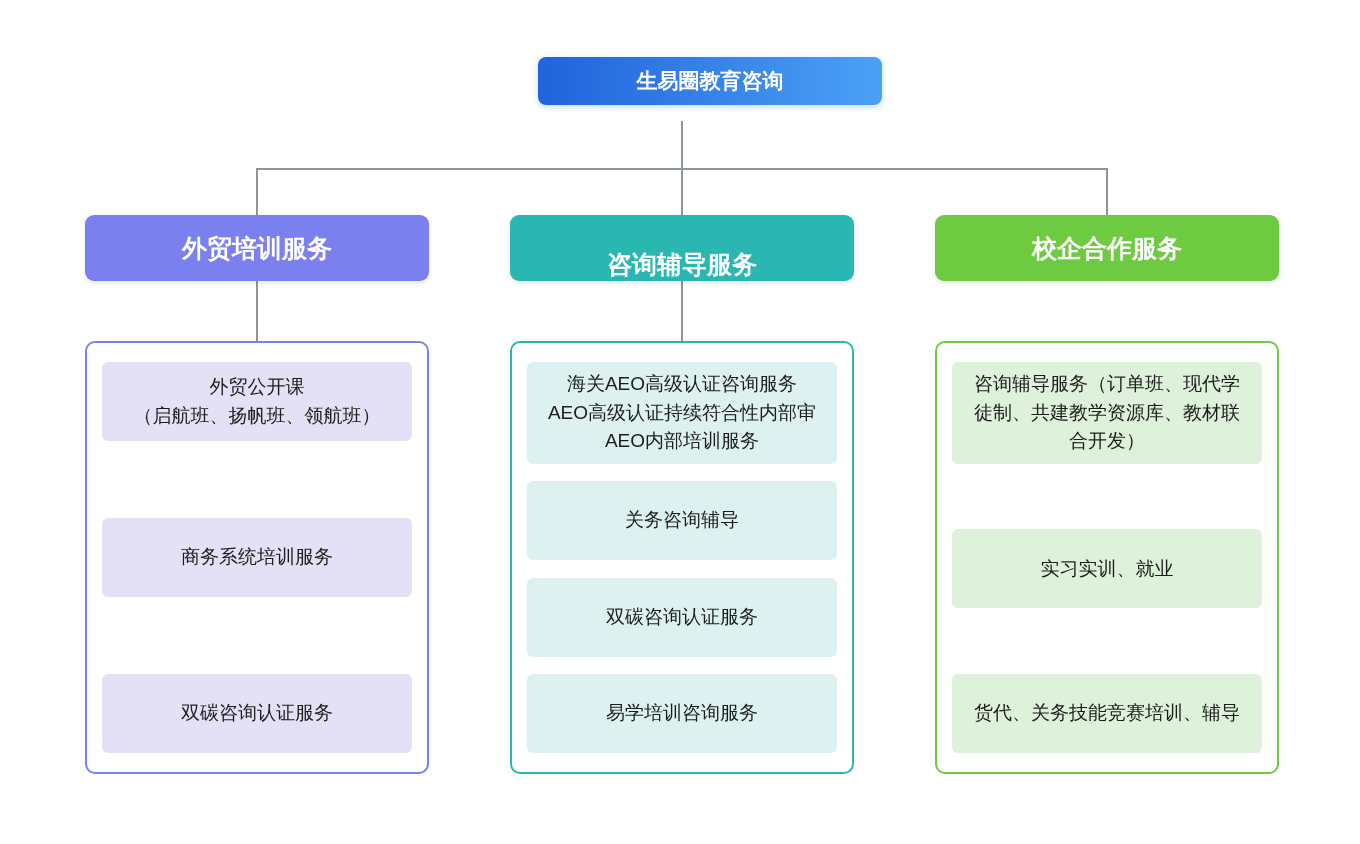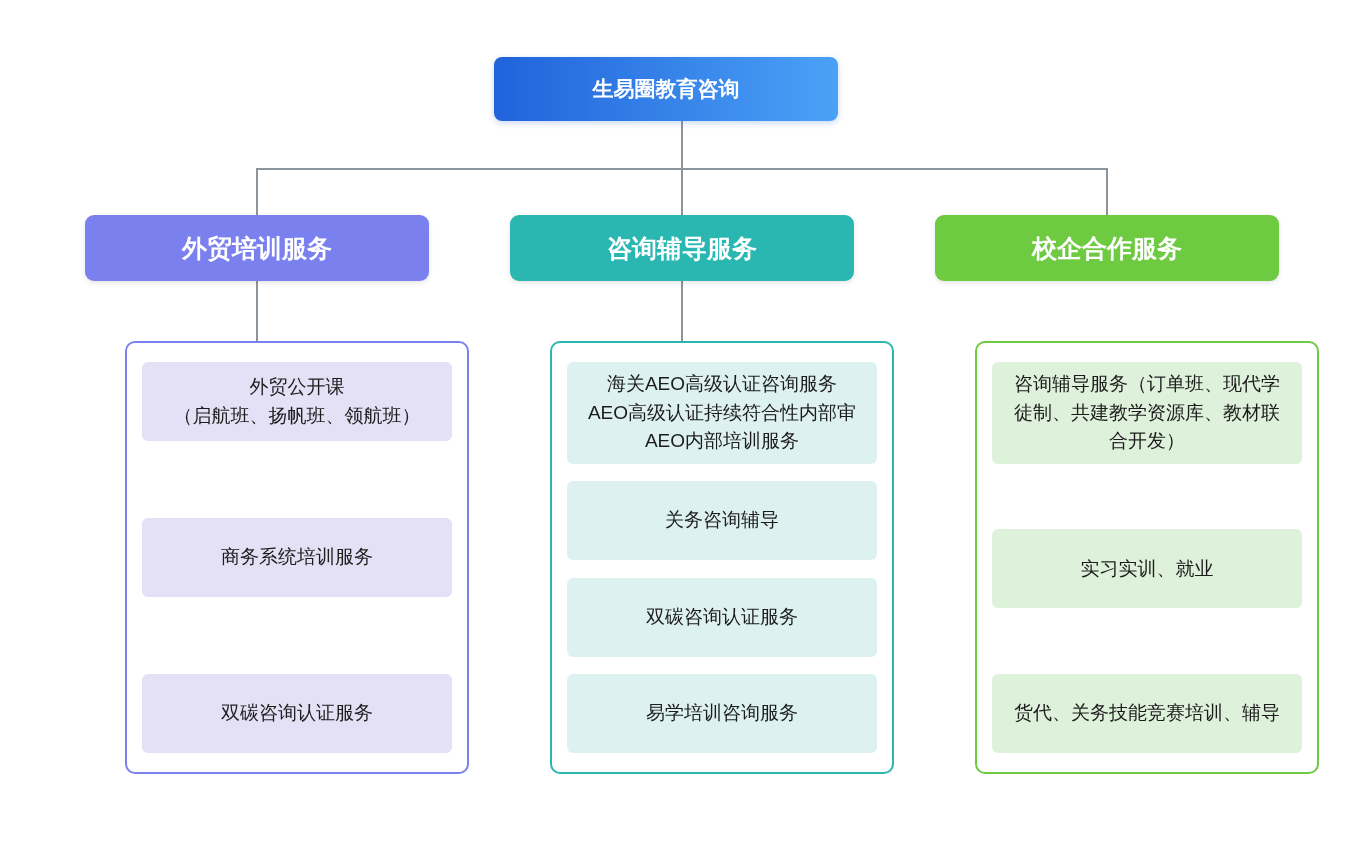--- a/index.html
+++ b/index.html
@@ -27,22 +27,22 @@
   .c-bus      { left: 256px;  top: 168px; width: 851px; }
   .c-drop-l   { left: 256px;  top: 168px; height: 47px; }
   .c-drop-m   { left: 681px;  top: 168px; height: 47px; }
   .c-drop-r   { left: 1106px; top: 168px; height: 47px; }
   .c-link-l   { left: 256px;  top: 281px; height: 60px; }
   .c-link-m   { left: 681px;  top: 281px; height: 60px; }
 
   
   .root-node {
     position: absolute;
-    left: 494px; top: 57px;
-    width: 344px; height: 64px;
+    left: 538px; top: 57px;
+    width: 344px; height: 48px;
     border-radius: 8px;
     background: linear-gradient(90deg, var(--title-from, #2063db), var(--title-to, #4ba1f6));
     color: #ffffff;
     font-size: 21px;
     font-weight: bold;
     display: flex; align-items: center; justify-content: center;
     box-shadow: 0 2px 6px rgba(32, 99, 219, 0.25);
     z-index: 2;
   }
 
@@ -56,38 +56,37 @@
     font-size: 25px;
     font-weight: bold;
     display: flex; align-items: center; justify-content: center;
     box-shadow: 0 2px 5px rgba(0,0,0,0.10);
     z-index: 2;
   }
   .col-0 { left: 85px; }
   .col-1 { left: 510px; }
   .col-2 { left: 935px; }
   .hdr-0 { background: var(--purple, #7b80ef); }
-  .hdr-1 { background: var(--teal, #2ab7b1); }
+  .hdr-1 { background: var(--teal, #2ab7b1); align-items: flex-end; }
   .hdr-2 { background: var(--green, #6eca41); }
 
   
   .branch-container {
     position: absolute;
     top: 341px;
     width: 344px; height: 433px;
     box-sizing: border-box;
     background: #ffffff;
     border-radius: 10px;
     border: 2px solid;
     display: flex;
     flex-direction: column;
     justify-content: space-between;
     padding: 19px 15px;
     z-index: 2;
-    margin-left: 40px;
   }
   .box-0 { border-color: var(--purple, #7b80ef); }
   .box-1 { border-color: var(--teal, #2ab7b1); }
   .box-2 { border-color: var(--green, #6eca41); }
 
   
   .service-item {
     box-sizing: border-box;
     width: 100%;
     min-height: 79px;

